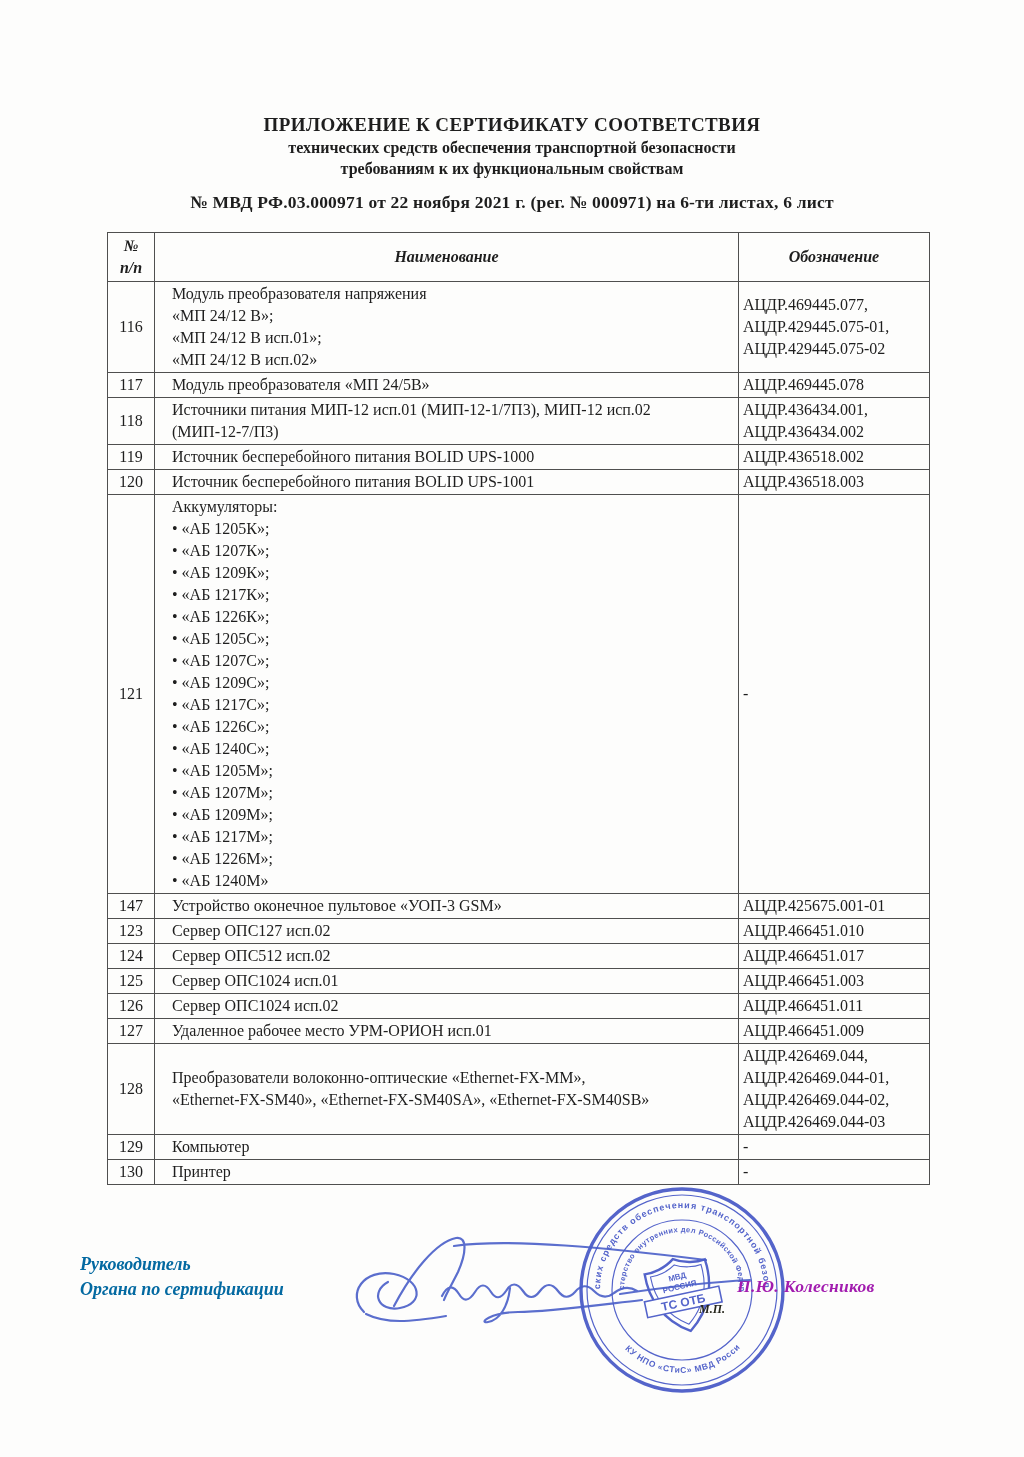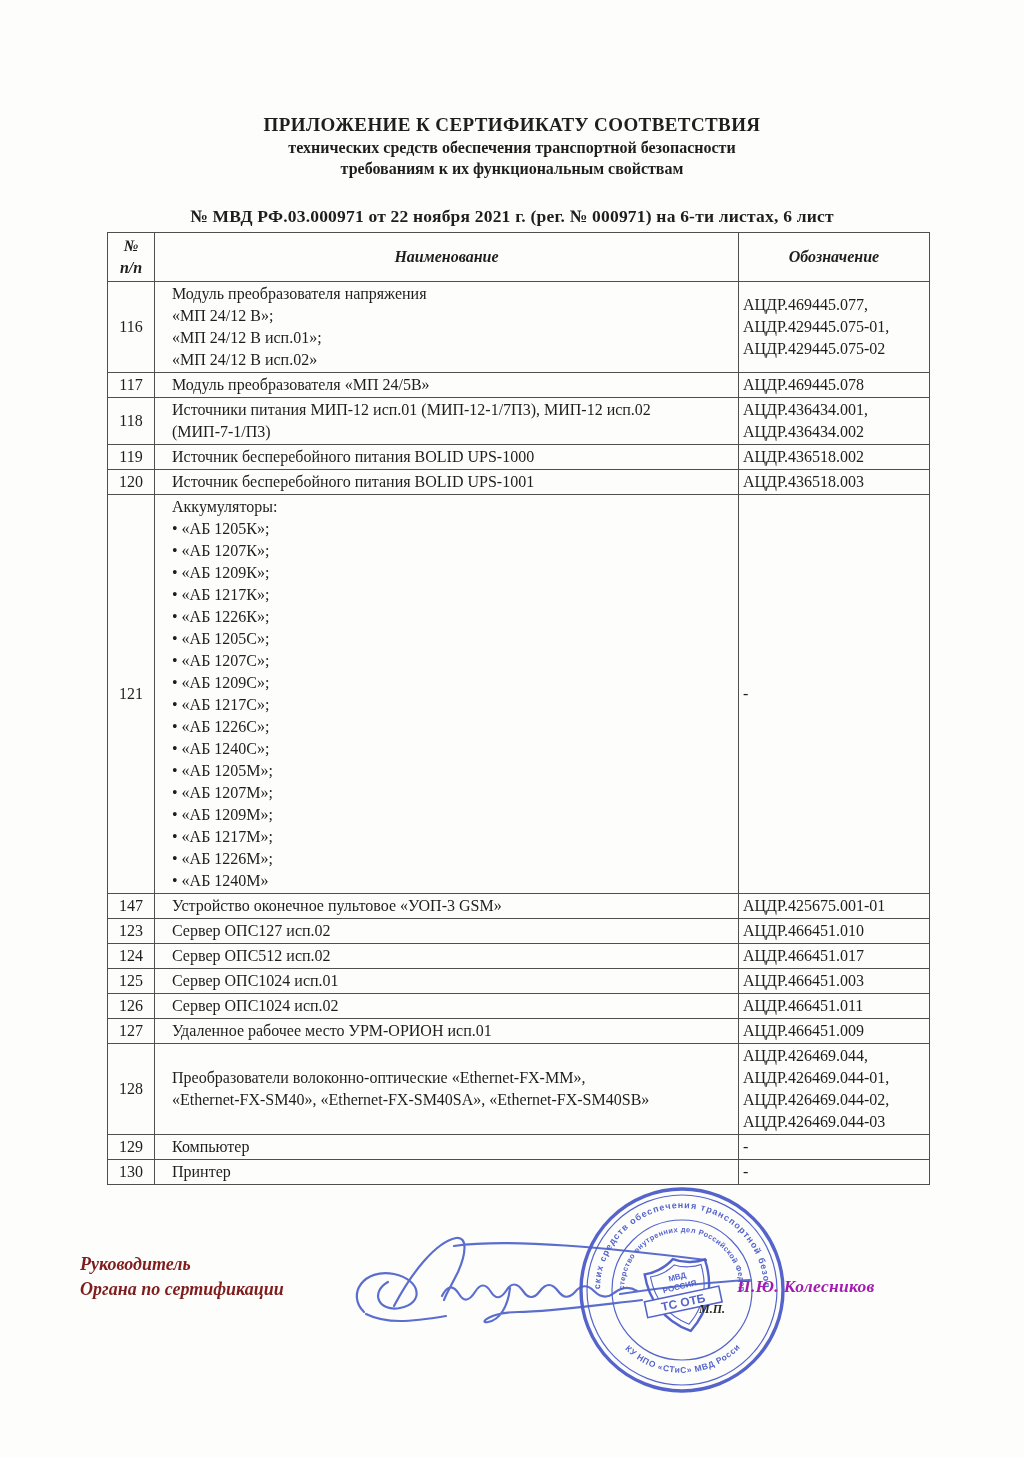--- a/index.html
+++ b/index.html
@@ -7,35 +7,35 @@
     width:1024px;height:1457px;
     background:#fdfdfc;
     font-family:"Liberation Serif","DejaVu Serif",serif;
     color:#1e1e1e;
     position:relative;
     overflow:hidden;
   }
   .doc-header{ text-align:center; padding-top:90px; }
   .title-1{ font-size:19px; font-weight:bold; letter-spacing:.4px; line-height:24px;margin-top:23px;}
   .title-2,.title-3{ font-size:16px; font-weight:bold; line-height:21px;}
-  .cert-line{ font-size:17.5px; font-weight:bold; margin-top:27px; letter-spacing:.2px;}
+  .cert-line{ font-size:17.5px; font-weight:bold; margin-top:13px; letter-spacing:.2px;}
 
   .table-wrap{ position:absolute; left:107px; top:232px; width:822px; }
   table{ border-collapse:collapse; width:100%; font-size:16px; table-layout:fixed;}
   th,td{ border:1px solid #4f4f4f; line-height:22px; padding:1px 6px; vertical-align:middle;}
   th{ font-weight:bold; font-style:italic; text-align:center; padding:2px 2px;}
   td.c-num{ text-align:center; padding:1px 2px;}
   td.c-name{ text-align:left; padding-left:17px; padding-right:6px;}
   td.c-code{ text-align:left; padding-left:4px; }
   table{ border:1.5px solid #3f3f3f; }
 
   .sig-role{
     position:absolute; left:80px; top:1252px;
     font-weight:bold; font-style:italic; font-size:18px; line-height:25px;
-    color:#7f1d1d; z-index:3;
+    color:#0369a1; z-index:3;
   }
   .signer-name{
     position:absolute; left:737px; top:1276px;
     font-weight:bold; font-style:italic; font-size:17.5px;
     color:#a21caf; z-index:3; letter-spacing:.3px;
   }
   .mp-label{
     position:absolute; left:699px; top:1302px;
     font-weight:bold; font-style:italic; font-size:12px;
     color:#26261c; z-index:3;
@@ -95,21 +95,21 @@
             <div>Модуль преобразователя «МП 24/5В»</div>
           </td>
           <td class="c-code">
             <div>АЦДР.469445.078</div>
           </td>
         </tr>
         <tr>
           <td class="c-num">118</td>
           <td class="c-name">
             <div>Источники питания МИП-12 исп.01 (МИП-12-1/7П3), МИП-12 исп.02</div>
-            <div>(МИП-7-1/П3)</div>
+            <div>(МИП-12-7/П3)</div>
           </td>
           <td class="c-code">
             <div>АЦДР.436434.001,</div>
             <div>АЦДР.436434.002</div>
           </td>
         </tr>
         <tr>
           <td class="c-num">119</td>
           <td class="c-name">
             <div>Источник бесперебойного питания BOLID UPS-1000</div>

